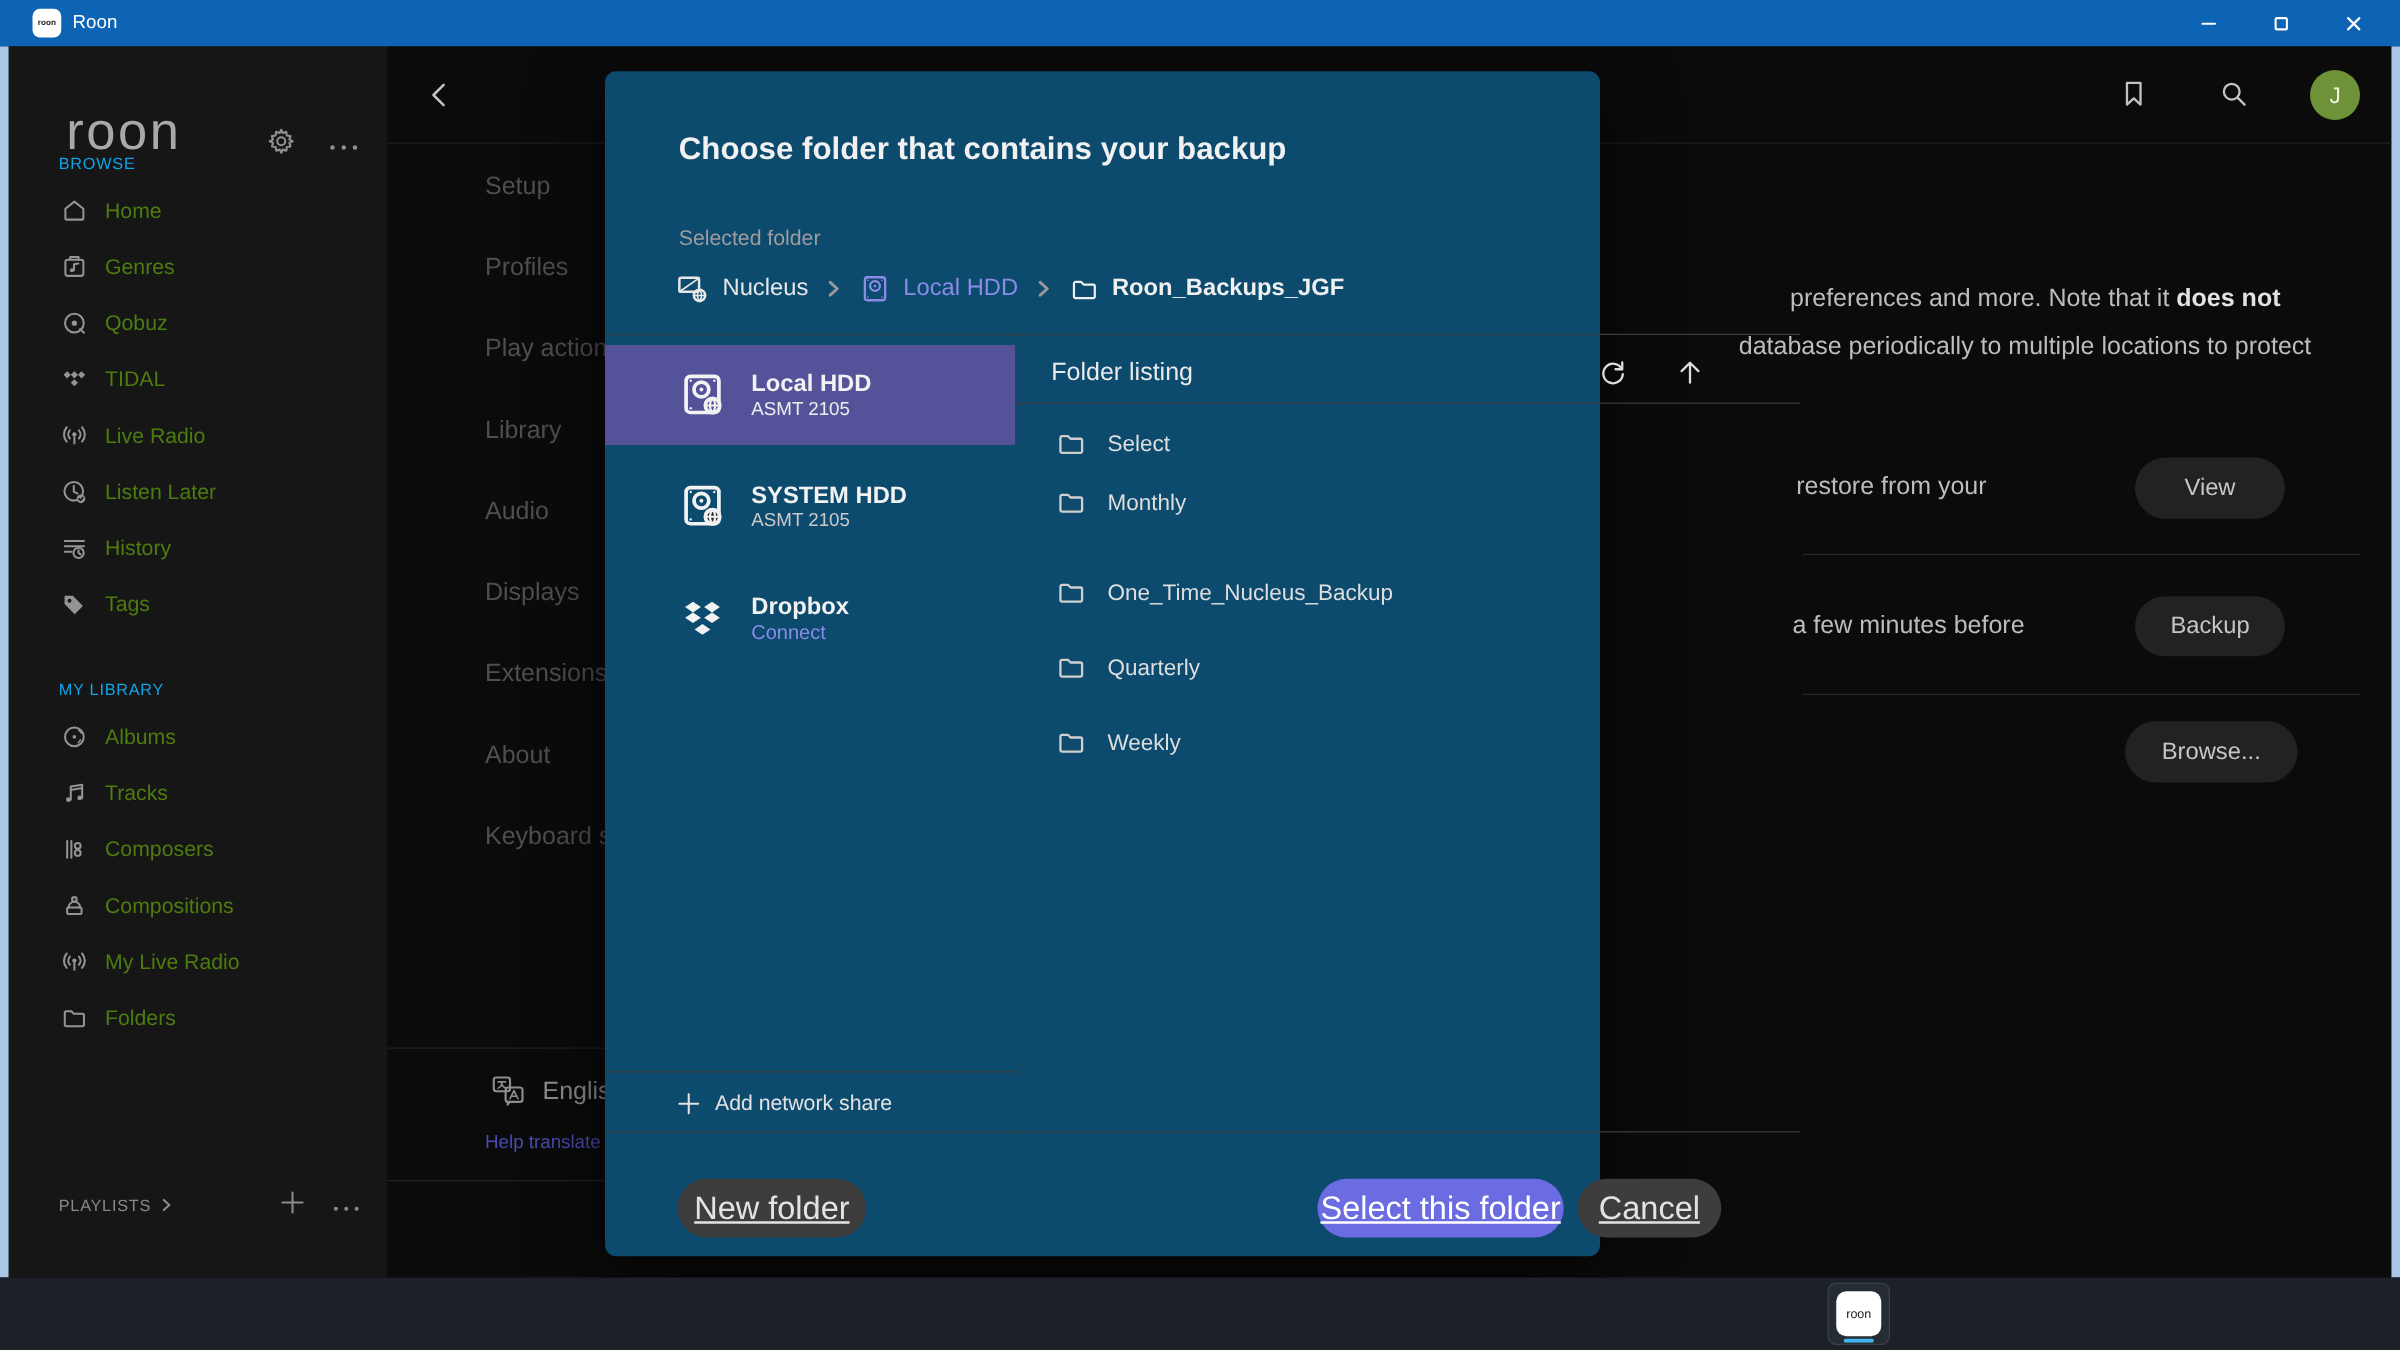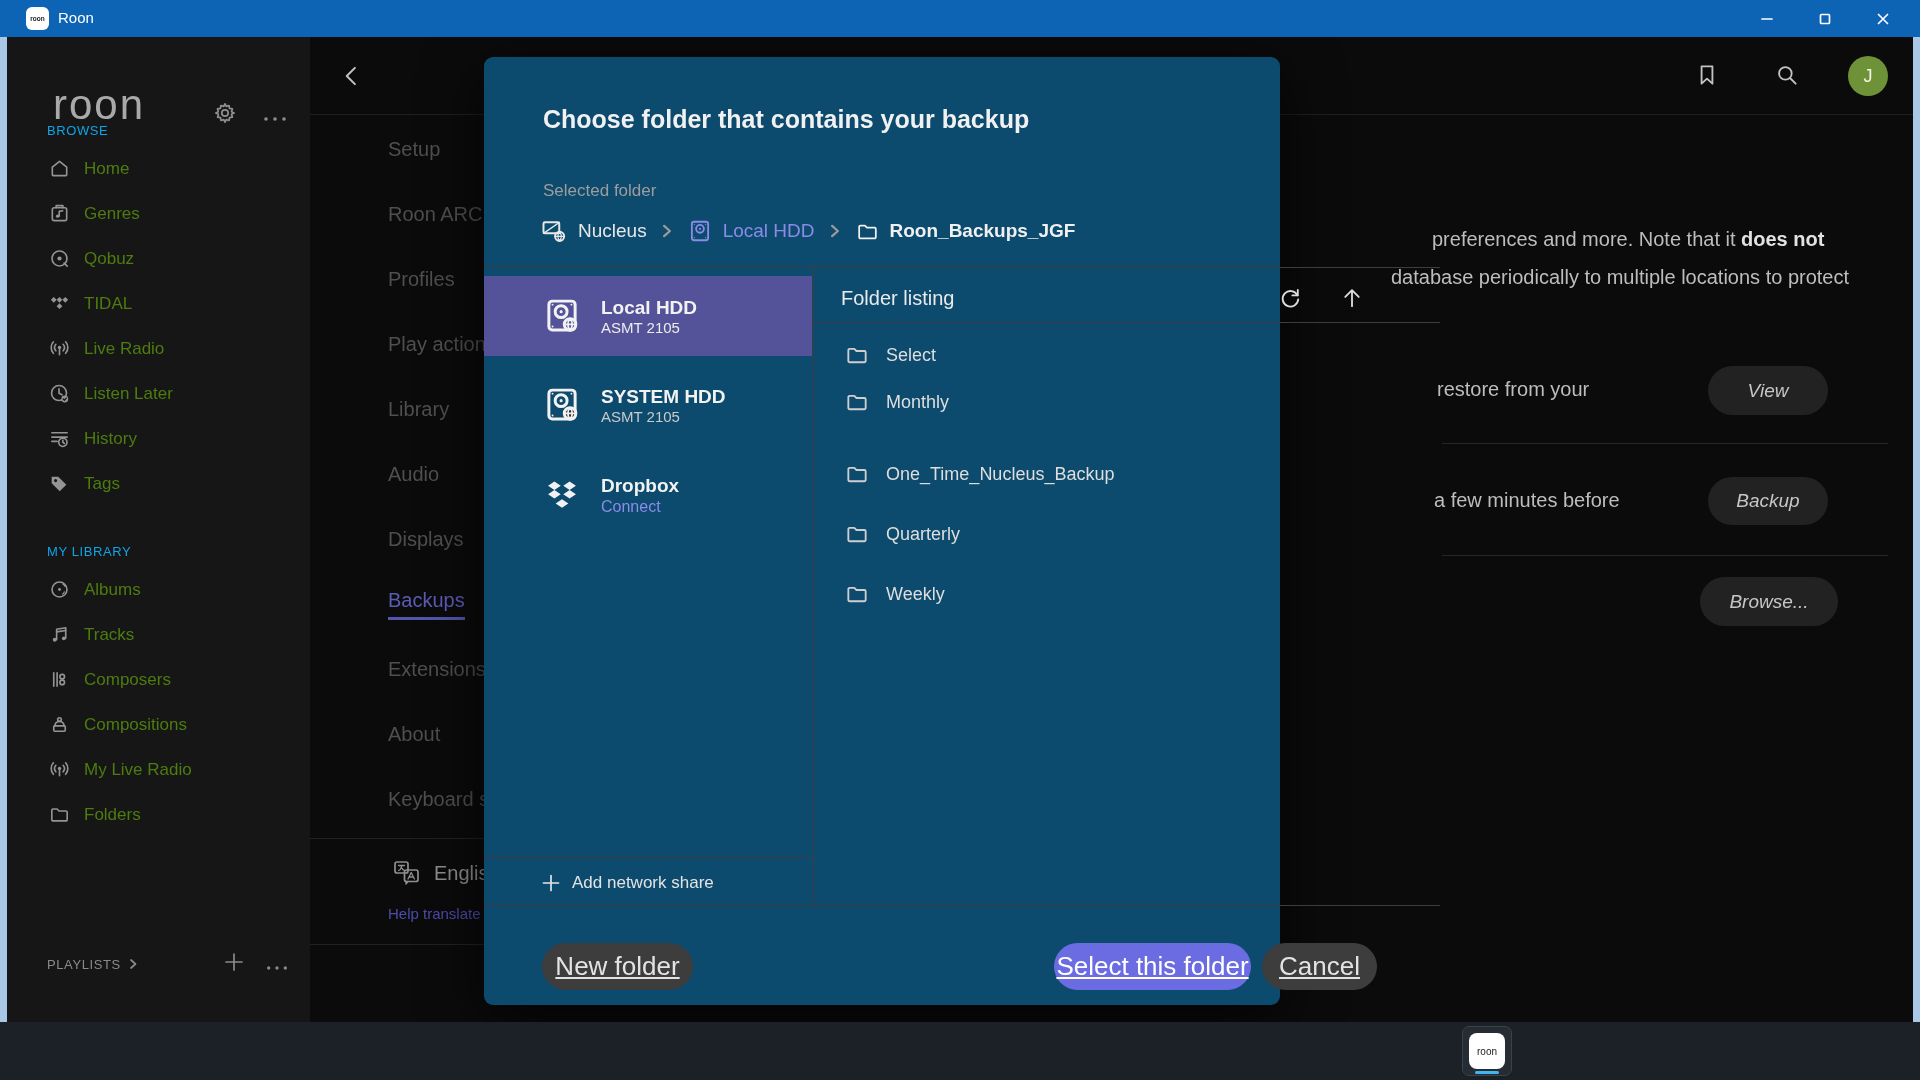--- a/index.html
+++ b/index.html
@@ -35,21 +35,21 @@
   .navlist { position:absolute; left:388px; top:117px; z-index:11; }
   .navitem { height:65px; display:flex; align-items:center; font-size:20px; color:#4f4f4f; white-space:nowrap; }
   .navitem .navactive { color:#5c5cb8; border-bottom:3px solid #5555ad; padding-bottom:5px; }
   .lang-sep { position:absolute; left:310px; height:1px; background:#222; z-index:11; }
   .lang-row { position:absolute; left:392px; top:852px; height:42px; display:flex; align-items:center; gap:12px; color:#8f8f8f; z-index:11; white-space:nowrap; }
   .lang-label { font-size:20px; color:#8f8f8f; }
   .help-link { position:absolute; left:388px; top:905px; font-size:15px; color:#4c4cae; z-index:11; white-space:nowrap; }
 
   .bg-line { position:absolute; font-size:20px; color:#bdbdbd; white-space:nowrap; z-index:11; }
   .bg-line b { color:#e2e2e2; }
-  .bg-btn { position:absolute; background:#222; border-radius:25px; display:flex; align-items:center; justify-content:center; color:#c6c6c6; font-size:19px; z-index:11; cursor:default;font-style:italic; }
+  .bg-btn { position:absolute; background:#222; border-radius:25px; display:flex; align-items:center; justify-content:center; color:#c6c6c6; font-size:19px; z-index:11; cursor:default; }
   .bg-div { position:absolute; height:1px; background:#262626; z-index:11; }
 
   .hicon { position:absolute; top:62px; width:28px; height:28px; color:#c3c3c3; z-index:11; }
   .avatar { position:absolute; left:1848px; top:56px; width:40px; height:40px; border-radius:50%; background:#6e9237; color:#eef3e2; display:flex; align-items:center; justify-content:center; font-size:18px; z-index:11; }
 
   
   .dialog { position:absolute; left:484px; top:57px; width:796px; height:948px; background:#0c4a6e; border-radius:9px; box-shadow:0 14px 60px rgba(0,0,0,.75); z-index:50; }
   .dlg-title { position:absolute; left:59px; top:48px; font-size:25px; font-weight:bold; color:#f1f1f1; }
   .dlg-sel-label { position:absolute; left:59px; top:124px; font-size:17px; color:#9d9d9d; }
   .crumbs { position:absolute; left:56px; top:154px; height:40px; display:flex; align-items:center; gap:13px; }
@@ -321,29 +321,25 @@
     <svg class="ic" width="26" height="26" viewBox="0 0 24 24">
         <circle cx="10.5" cy="10.5" r="5.8"></circle>
         <path d="M15 15 L20 20"></path>
       </svg>
   </div>
   <div class="avatar">J</div>
   <div class="hdr-div"></div>
 
   <div class="navlist">
     <div class="navitem">Setup</div>
-    <div class="navitem">Roon ARC</div>
     <div class="navitem">Profiles</div>
     <div class="navitem">Play actions</div>
     <div class="navitem">Library</div>
     <div class="navitem">Audio</div>
     <div class="navitem">Displays</div>
-    <div class="navitem">
-        <span class="navactive">Backups</span>
-      </div>
     <div class="navitem">Extensions</div>
     <div class="navitem">About</div>
     <div class="navitem">Keyboard shortcuts</div>
   </div>
   <div class="lang-sep" style="top:838px;width:174px"></div>
   <div class="lang-row">
     <svg class="ic" width="30" height="28" viewBox="0 0 30 28">
         <rect x="3" y="3" width="13" height="11" rx="2"></rect>
         <path d="M6.5 6.5 H12.5 M9.5 6.5 V7.2 a5 5 0 0 1 -3 4.3 M9.5 8.5 a5 5 0 0 0 3 3" stroke-width="1.3"></path>
         <rect x="12.5" y="11" width="13.5" height="11.5" rx="2"></rect>

